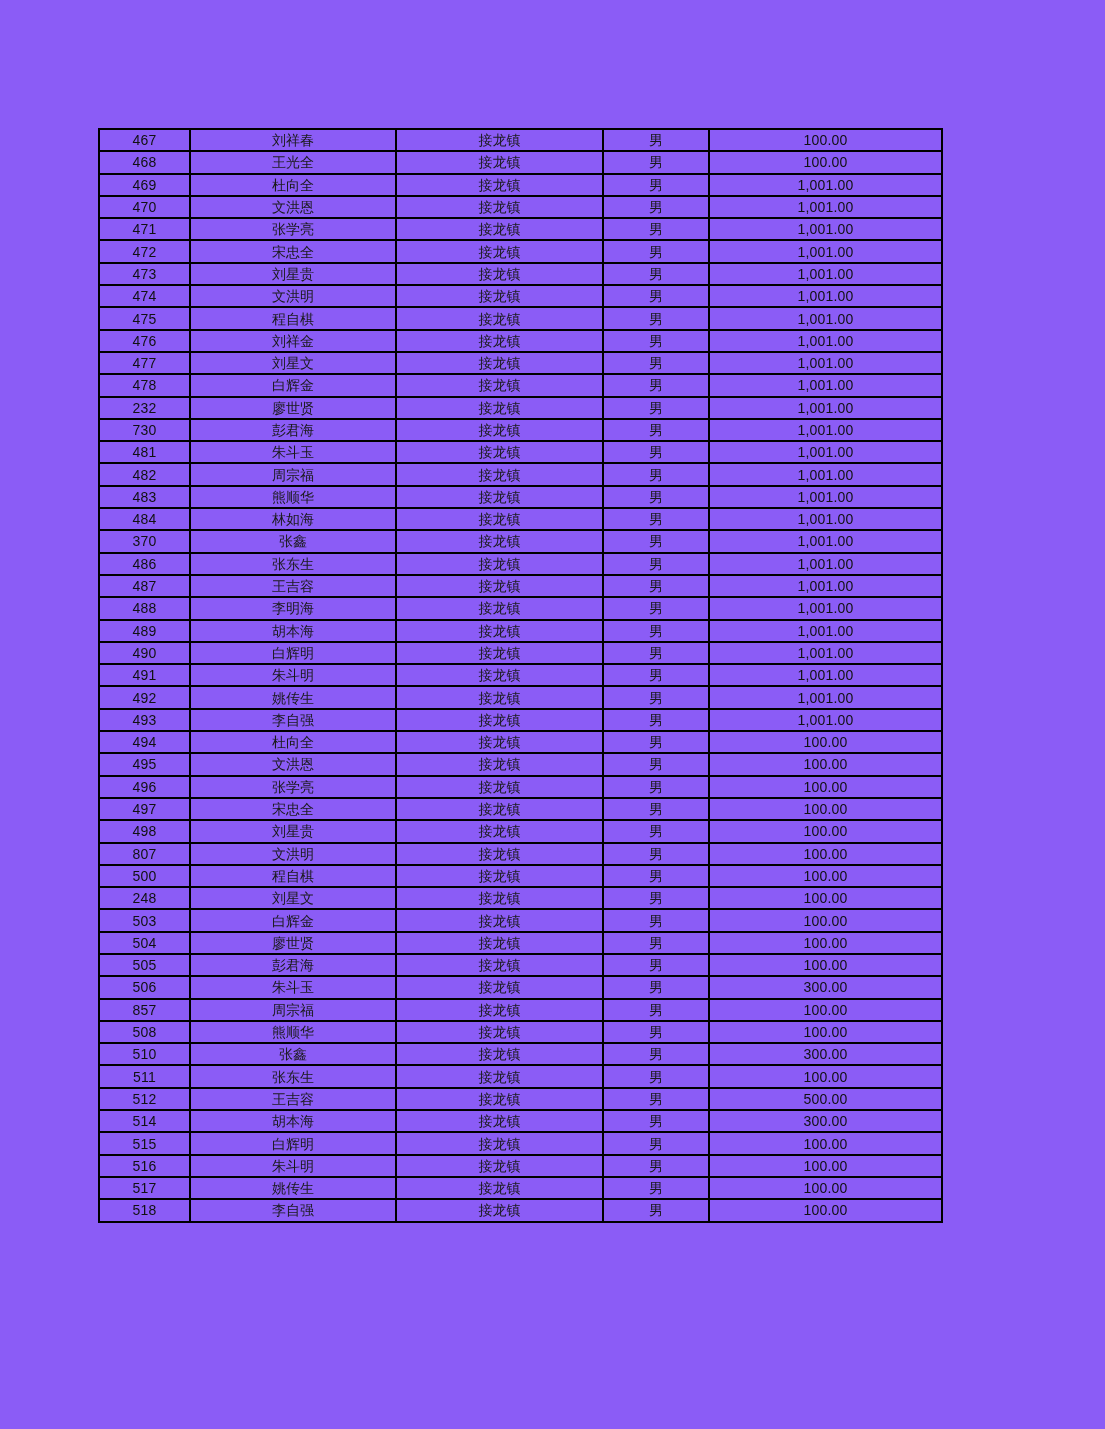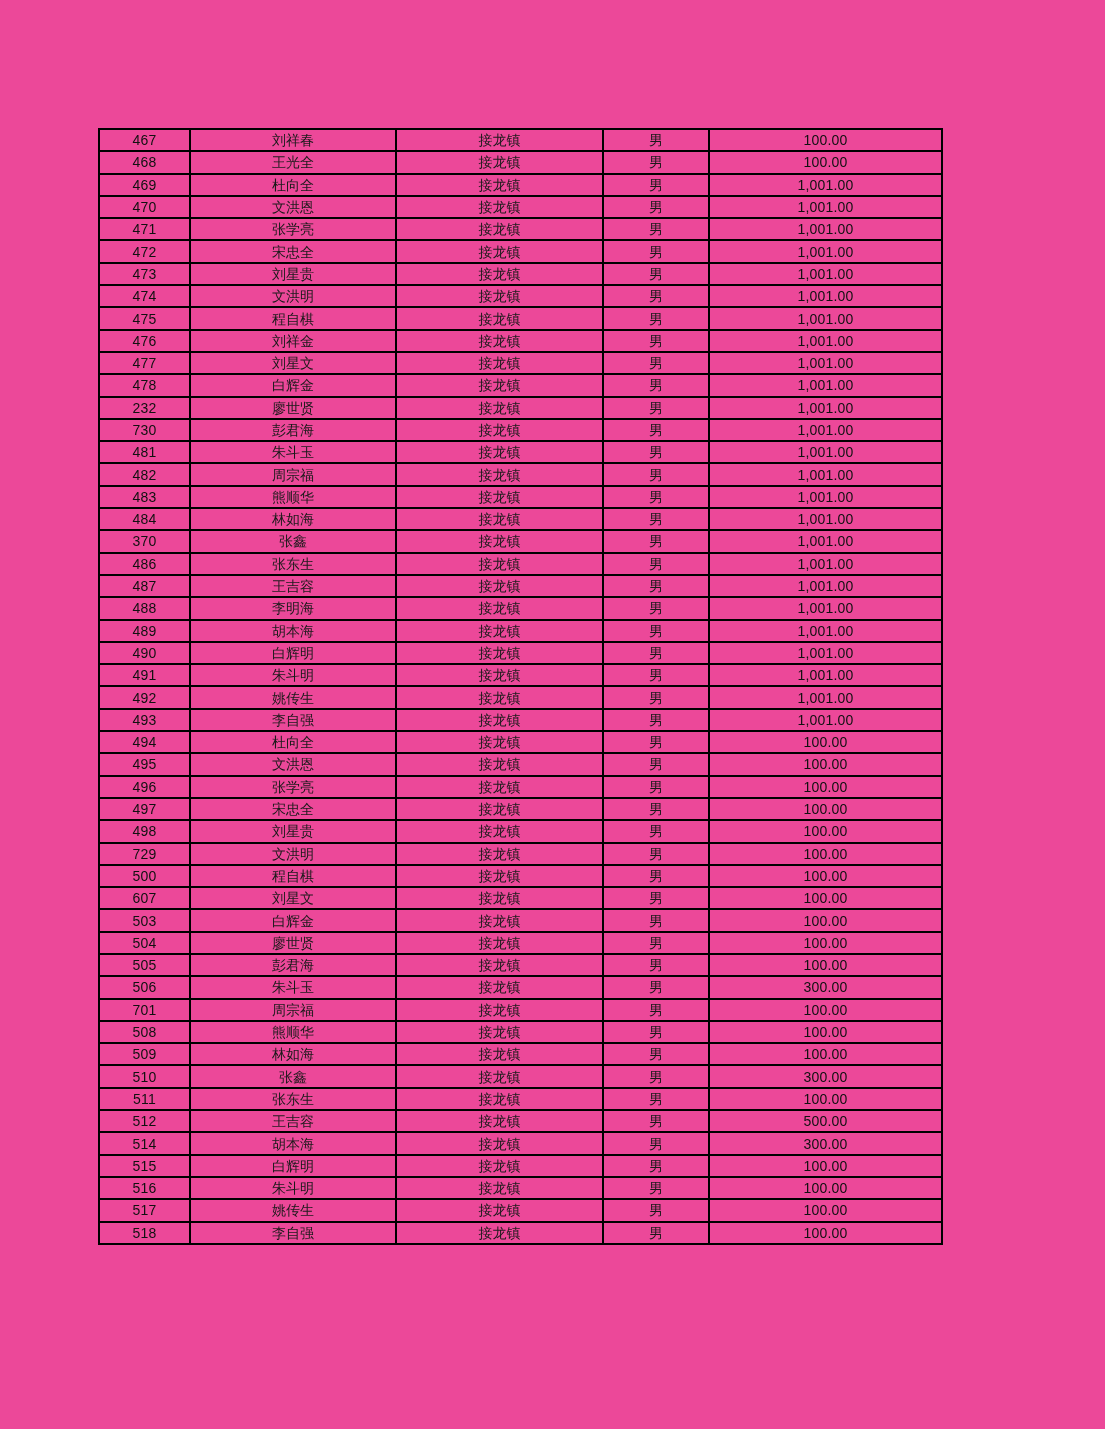--- a/index.html
+++ b/index.html
@@ -4,21 +4,21 @@
 <style>
   html, body {
     margin: 0;
     padding: 0;
     background: #ffffff;
   }
   .page {
     position: relative;
     width: 1105px;
     height: 1429px;
-    background: #ec4899;
+    background: #8b5cf6;
     font-family: "Liberation Sans", "DejaVu Sans", sans-serif;
     overflow: hidden;
   }
   table.records {
     position: absolute;
     left: 98px;
     top: 128px;
     width: 843px;
     border-collapse: collapse;
     table-layout: fixed;
@@ -277,35 +277,35 @@
           <td class="cell-amount">100.00</td>
         </tr>
         <tr>
           <td class="cell-id">498</td>
           <td class="cell-name">刘星贵</td>
           <td class="cell-town">接龙镇</td>
           <td class="cell-gender">男</td>
           <td class="cell-amount">100.00</td>
         </tr>
         <tr>
-          <td class="cell-id">729</td>
+          <td class="cell-id">807</td>
           <td class="cell-name">文洪明</td>
           <td class="cell-town">接龙镇</td>
           <td class="cell-gender">男</td>
           <td class="cell-amount">100.00</td>
         </tr>
         <tr>
           <td class="cell-id">500</td>
           <td class="cell-name">程自棋</td>
           <td class="cell-town">接龙镇</td>
           <td class="cell-gender">男</td>
           <td class="cell-amount">100.00</td>
         </tr>
         <tr>
-          <td class="cell-id">607</td>
+          <td class="cell-id">248</td>
           <td class="cell-name">刘星文</td>
           <td class="cell-town">接龙镇</td>
           <td class="cell-gender">男</td>
           <td class="cell-amount">100.00</td>
         </tr>
         <tr>
           <td class="cell-id">503</td>
           <td class="cell-name">白辉金</td>
           <td class="cell-town">接龙镇</td>
           <td class="cell-gender">男</td>
@@ -326,36 +326,29 @@
           <td class="cell-amount">100.00</td>
         </tr>
         <tr>
           <td class="cell-id">506</td>
           <td class="cell-name">朱斗玉</td>
           <td class="cell-town">接龙镇</td>
           <td class="cell-gender">男</td>
           <td class="cell-amount">300.00</td>
         </tr>
         <tr>
-          <td class="cell-id">701</td>
+          <td class="cell-id">857</td>
           <td class="cell-name">周宗福</td>
           <td class="cell-town">接龙镇</td>
           <td class="cell-gender">男</td>
           <td class="cell-amount">100.00</td>
         </tr>
         <tr>
           <td class="cell-id">508</td>
           <td class="cell-name">熊顺华</td>
-          <td class="cell-town">接龙镇</td>
-          <td class="cell-gender">男</td>
-          <td class="cell-amount">100.00</td>
-        </tr>
-        <tr>
-          <td class="cell-id">509</td>
-          <td class="cell-name">林如海</td>
           <td class="cell-town">接龙镇</td>
           <td class="cell-gender">男</td>
           <td class="cell-amount">100.00</td>
         </tr>
         <tr>
           <td class="cell-id">510</td>
           <td class="cell-name">张鑫</td>
           <td class="cell-town">接龙镇</td>
           <td class="cell-gender">男</td>
           <td class="cell-amount">300.00</td>

